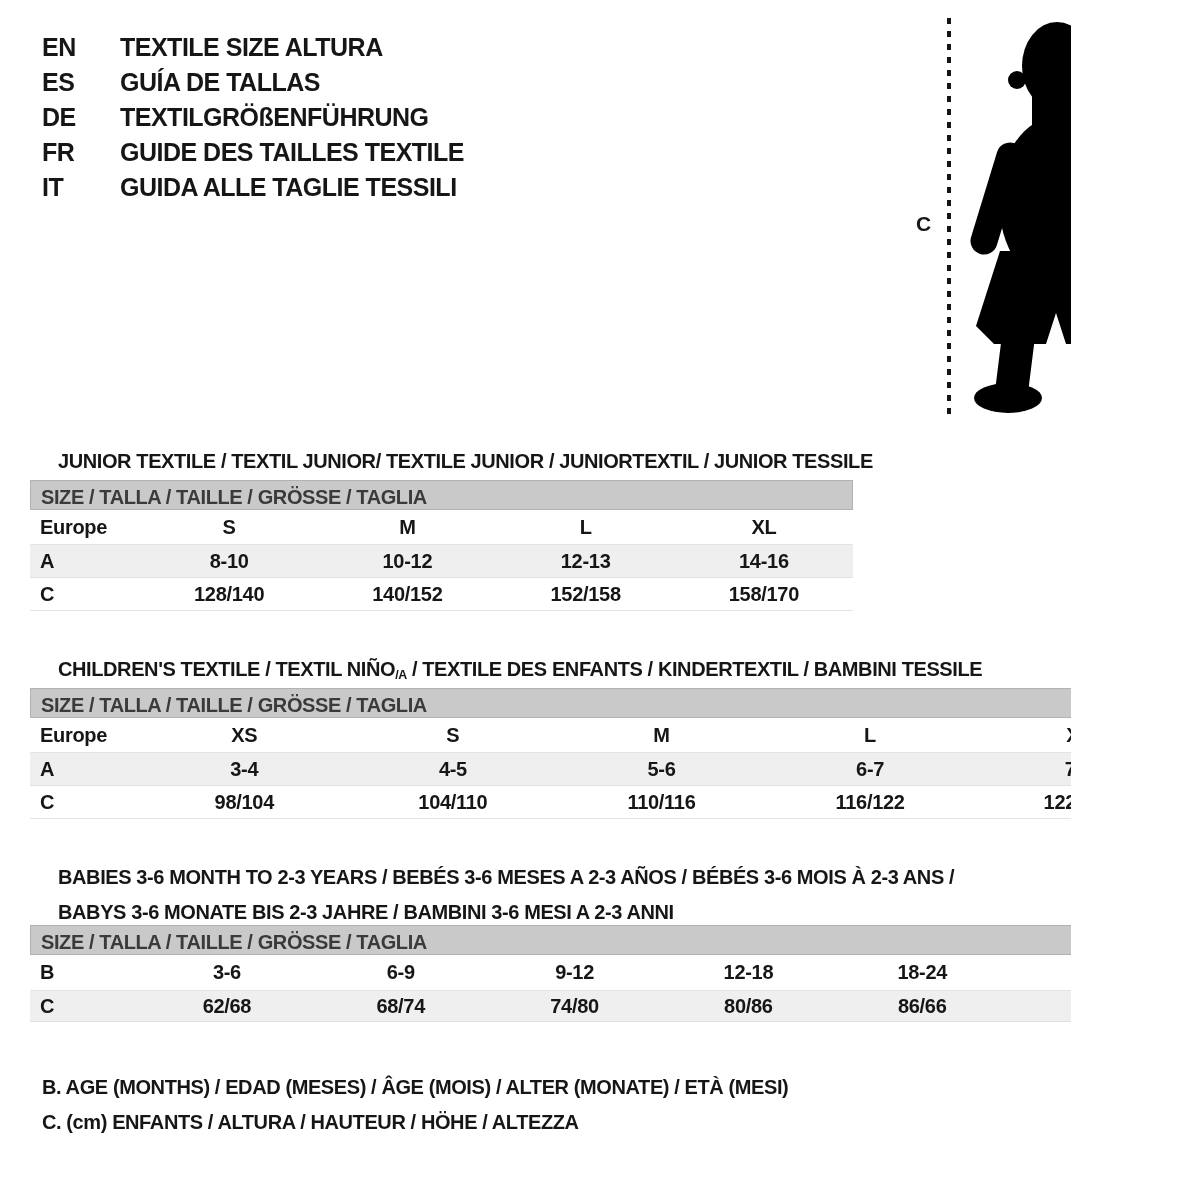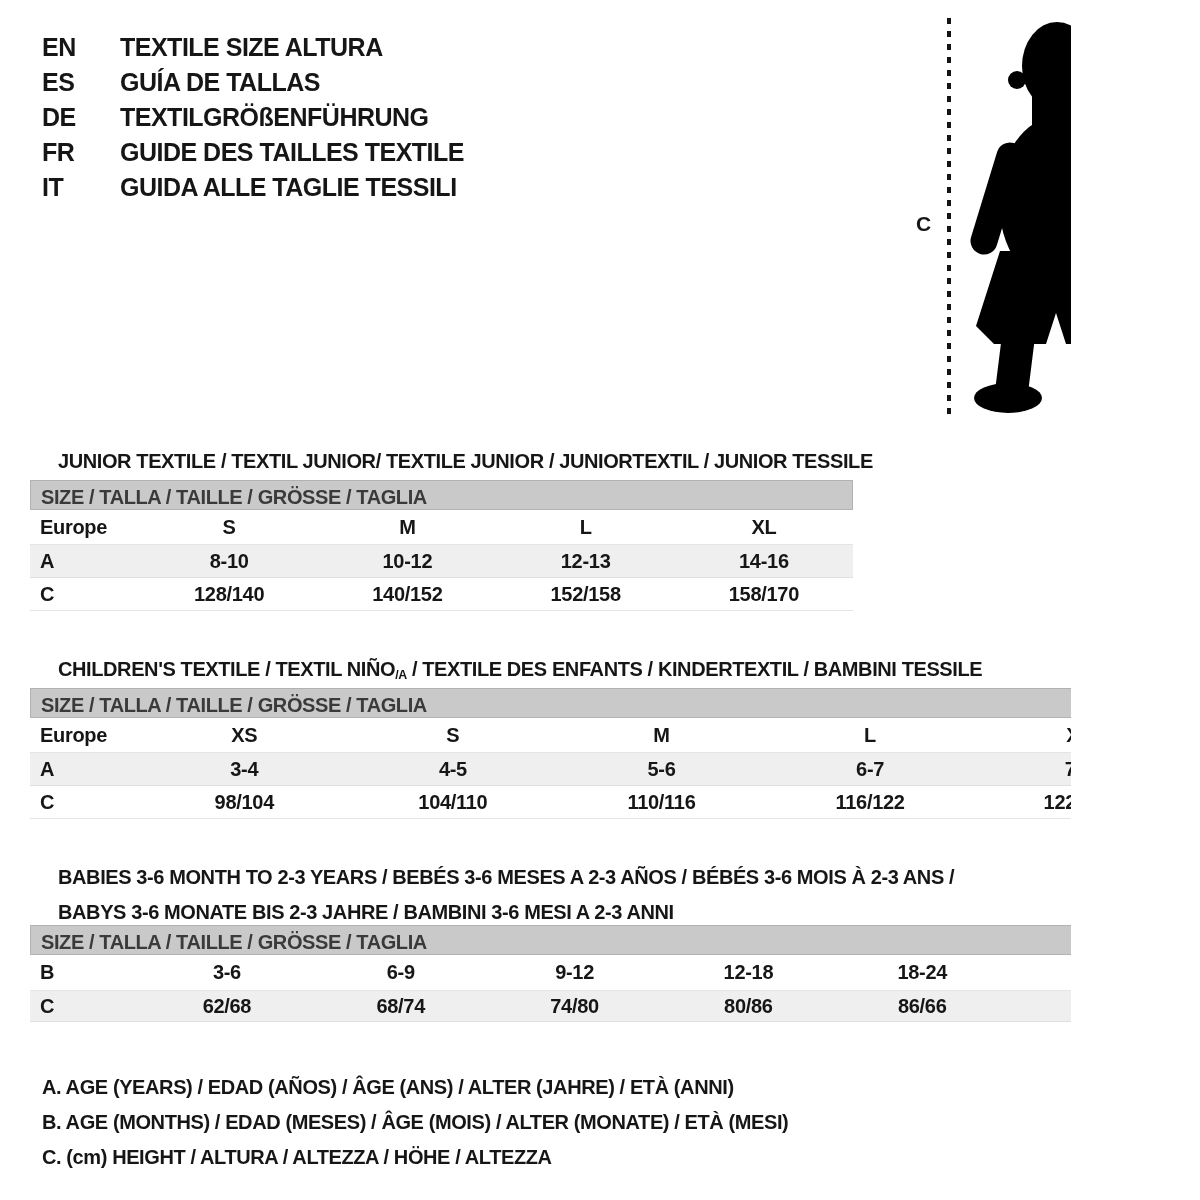--- a/index.html
+++ b/index.html
@@ -180,18 +180,17 @@
       <span class="t-cell">62/68</span>
       <span class="t-cell">68/74</span>
       <span class="t-cell">74/80</span>
       <span class="t-cell">80/86</span>
       <span class="t-cell">86/66</span>
       <span class="t-cell">92/98</span>
     </div>
   </div>
 
   <div class="legend">
-    <div>A. AGE (YEARS) / EDAD (AÑOS) / ÂGE (ANS) / ALTER (JAHRE) / ETÀ (ANNI)</div>
     <div>B. AGE (MONTHS) / EDAD (MESES) / ÂGE (MOIS) / ALTER (MONATE) / ETÀ (MESI)</div>
-    <div>C. (cm) HEIGHT / ALTURA / ALTEZZA / HÖHE / ALTEZZA</div>
+    <div>C. (cm) ENFANTS / ALTURA / HAUTEUR / HÖHE / ALTEZZA</div>
   </div>
 
 </div>
 
 </body></html>

